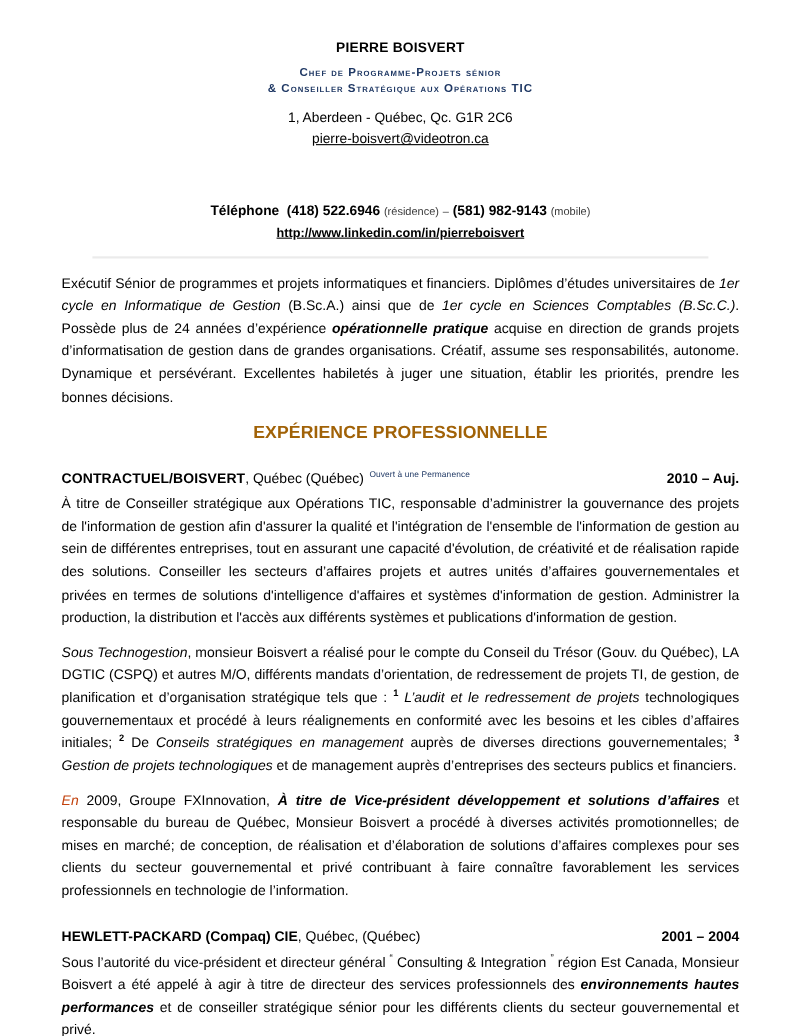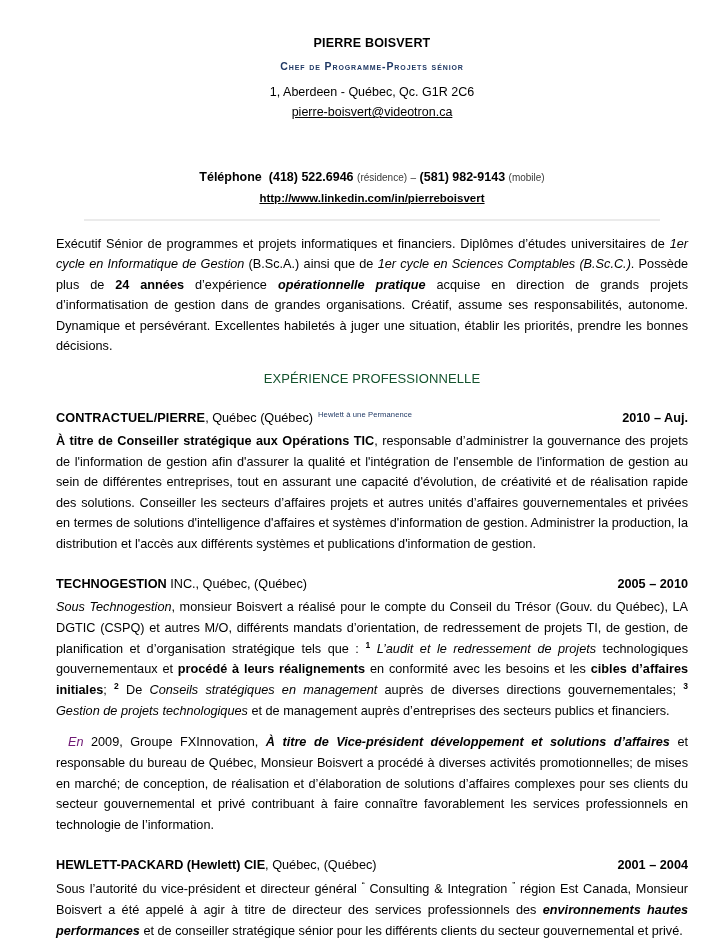--- a/index.html
+++ b/index.html
@@ -12,21 +12,21 @@
     width: 728px;
     height: 942px;
     font-family: "Liberation Sans", sans-serif;
     color: #000000;
     -webkit-font-smoothing: antialiased;
   }
   .page {
     width: 728px;
     height: 942px;
     box-sizing: border-box;
-    padding: 36px 40px 0 56px;
+    padding: 36px 56px 0 56px;
     position: relative;
     overflow: hidden;
   }
 
   
   .hdr { text-align: center; }
   .hdr-name {
     font-size: 12.5px;
     font-weight: bold;
     letter-spacing: 0.2px;
@@ -85,29 +85,29 @@
 
   
   p.body {
     font-size: 12.7px;
     line-height: 1.62;
     text-align: justify;
     margin: 0 0 11px 0;
     color: #000;
   }
   i, em { font-style: italic; }
-  b, strong { font-weight: bold; }
+  b, strong { font-weight: normal; }
   .bi { font-weight: bold; font-style: italic; }
 
   
   .section-title {
     text-align: center;
-    font-size: 13px;
-    font-weight: normal;
-    color: #14532d;
+    font-size: 16px;
+    font-weight: bold;
+    color: #a16207;
     margin: 14px 0 13px 0;
     letter-spacing: 0.1px;
   }
 
   
   .job-head {
     display: flex;
     align-items: baseline;
     justify-content: space-between;
     margin: 0 0 6px 0;
@@ -131,31 +131,32 @@
     vertical-align: super;
     font-weight: normal;
     padding-left: 5px;
     letter-spacing: 0.1px;
   }
   sup.num {
     font-size: 8.5px;
     vertical-align: super;
     font-weight: bold;
   }
-  .blue-it { color: #701a75; font-style: italic; margin-left: 12px; }
+  .blue-it { color: #c2410c; font-style: italic; }
   .qmark { font-size: 9px; vertical-align: super; }
 </style>
 </head>
 <body>
 
 <div class="page">
 
   <header class="hdr">
     <div class="hdr-name">PIERRE BOISVERT</div>
     <div class="hdr-sub">Chef de Programme-Projets sénior</div>
+    <div class="hdr-sub">&amp; Conseiller Stratégique aux Opérations TIC</div>
 
     <div class="hdr-gap"></div>
 
     <div class="hdr-line">
       <span>1, Aberdeen - </span><b>Québec</b><span>, Qc. G1R 2C6</span>
     </div>
 
     <div>
       <a class="hdr-email" href="#">pierre-boisvert@videotron.ca</a>
     </div>
@@ -177,47 +178,41 @@
   <div class="rule"></div>
 
   <p class="body">
     <span>Exécutif Sénior de programmes et projets informatiques et financiers. Diplômes d’études universitaires de </span><i>1er cycle en Informatique de Gestion</i><span> (B.Sc.A.) ainsi que de </span><i>1er cycle en Sciences Comptables (B.Sc.C.)</i><span>. Possède plus de </span><b>24 années</b><span> d’expérience </span><span class="bi">opérationnelle pratique</span><span>   acquise en direction de grands projets d’informatisation de gestion dans de grandes organisations. Créatif, assume ses responsabilités, autonome. Dynamique et persévérant. Excellentes habiletés à juger une situation, établir les priorités, prendre les bonnes décisions.</span>
   </p>
 
   <div class="section-title">EXPÉRIENCE PROFESSIONNELLE</div>
 
   <div class="job-head">
     <div class="job-left">
-      <span class="job-org smallcaps">CONTRACTUEL/PIERRE</span><span class="job-place">,  Québec (Québec)</span><span class="job-note">Hewlett à une Permanence</span>
+      <span class="job-org smallcaps">CONTRACTUEL/BOISVERT</span><span class="job-place">,  Québec (Québec)</span><span class="job-note">Ouvert à une Permanence</span>
     </div>
     <div class="job-right">2010 – Auj.</div>
   </div>
 
   <p class="body">
     <b>À titre de Conseiller stratégique aux Opérations TIC</b><span>, responsable d’administrer la gouvernance des projets de l'information de gestion afin d'assurer la qualité et l'intégration de l'ensemble de l'information de gestion au sein de différentes entreprises, tout en assurant une capacité d'évolution, de créativité et de réalisation rapide des solutions. Conseiller les secteurs d’affaires projets et autres unités d’affaires gouvernementales et privées en termes de solutions d'intelligence d'affaires et systèmes d'information de gestion. Administrer la production, la distribution et l'accès aux différents systèmes et publications d'information de gestion.</span>
   </p>
 
+
+  <p class="body">
+    <i>Sous Technogestion</i><span>, monsieur Boisvert  a réalisé pour le compte du Conseil du Trésor (Gouv. du Québec), LA DGTIC (CSPQ) et autres M/O,  différents mandats d’orientation, de redressement de projets TI, de gestion, de planification et d’organisation stratégique tels que : </span><sup class="num">1</sup><i> L’audit et le redressement de projets</i><span> technologiques gouvernementaux et </span><b>procédé à leurs réalignements</b><span> en conformité avec les besoins et les </span><b>cibles d’affaires initiales</b><span>; </span><sup class="num">2</sup><span> De </span><i>Conseils  stratégiques en management</i><span> auprès de diverses directions gouvernementales; </span><sup class="num">3</sup><i> Gestion de projets technologiques</i><span> et de management  auprès d’entreprises des secteurs publics et financiers.</span>
+  </p>
+
+  <p class="body">
+    <span class="blue-it">En</span><span>   2009, Groupe FXInnovation,  </span><span class="bi">À titre de Vice-président développement et solutions d’affaires</span><span> et responsable du bureau de Québec, Monsieur Boisvert a procédé à diverses activités promotionnelles; de mises en marché; de conception, de réalisation et d’élaboration de solutions d’affaires complexes pour ses clients du secteur gouvernemental et privé contribuant à faire connaître favorablement les services professionnels en technologie de l’information.</span>
+  </p>
+
   <div class="job-head">
     <div class="job-left">
-      <span class="job-org">TECHNOGESTION</span><span class="job-place"> INC., Québec, (Québec)</span>
-    </div>
-    <div class="job-right">2005 – 2010</div>
-  </div>
-
-  <p class="body">
-    <i>Sous Technogestion</i><span>, monsieur Boisvert  a réalisé pour le compte du Conseil du Trésor (Gouv. du Québec), LA DGTIC (CSPQ) et autres M/O,  différents mandats d’orientation, de redressement de projets TI, de gestion, de planification et d’organisation stratégique tels que : </span><sup class="num">1</sup><i> L’audit et le redressement de projets</i><span> technologiques gouvernementaux et </span><b>procédé à leurs réalignements</b><span> en conformité avec les besoins et les </span><b>cibles d’affaires initiales</b><span>; </span><sup class="num">2</sup><span> De </span><i>Conseils  stratégiques en management</i><span> auprès de diverses directions gouvernementales; </span><sup class="num">3</sup><i> Gestion de projets technologiques</i><span> et de management  auprès d’entreprises des secteurs publics et financiers.</span>
-  </p>
-
-  <p class="body">
-    <span class="blue-it">En</span><span>   2009, Groupe FXInnovation,  </span><span class="bi">À titre de Vice-président développement et solutions d’affaires</span><span> et responsable du bureau de Québec, Monsieur Boisvert a procédé à diverses activités promotionnelles; de mises en marché; de conception, de réalisation et d’élaboration de solutions d’affaires complexes pour ses clients du secteur gouvernemental et privé contribuant à faire connaître favorablement les services professionnels en technologie de l’information.</span>
-  </p>
-
-  <div class="job-head">
-    <div class="job-left">
-      <span class="job-org">HEWLETT-PACKARD (Hewlett) CIE</span><span class="job-place">,  Québec, (Québec)</span>
+      <span class="job-org">HEWLETT-PACKARD (Compaq) CIE</span><span class="job-place">,  Québec, (Québec)</span>
     </div>
     <div class="job-right">2001 – 2004</div>
   </div>
 
 
   <p class="body">
     <span>Sous l’autorité du vice-président et directeur général </span><span class="qmark">“</span><span> Consulting &amp; Integration </span><span class="qmark">”</span><span> région Est Canada, Monsieur Boisvert a été appelé à agir à titre de directeur des services professionnels des </span><span class="bi">environnements hautes performances</span><span> et de conseiller stratégique sénior pour les différents clients du secteur gouvernemental et privé.</span>
   </p>
 
 </div>

